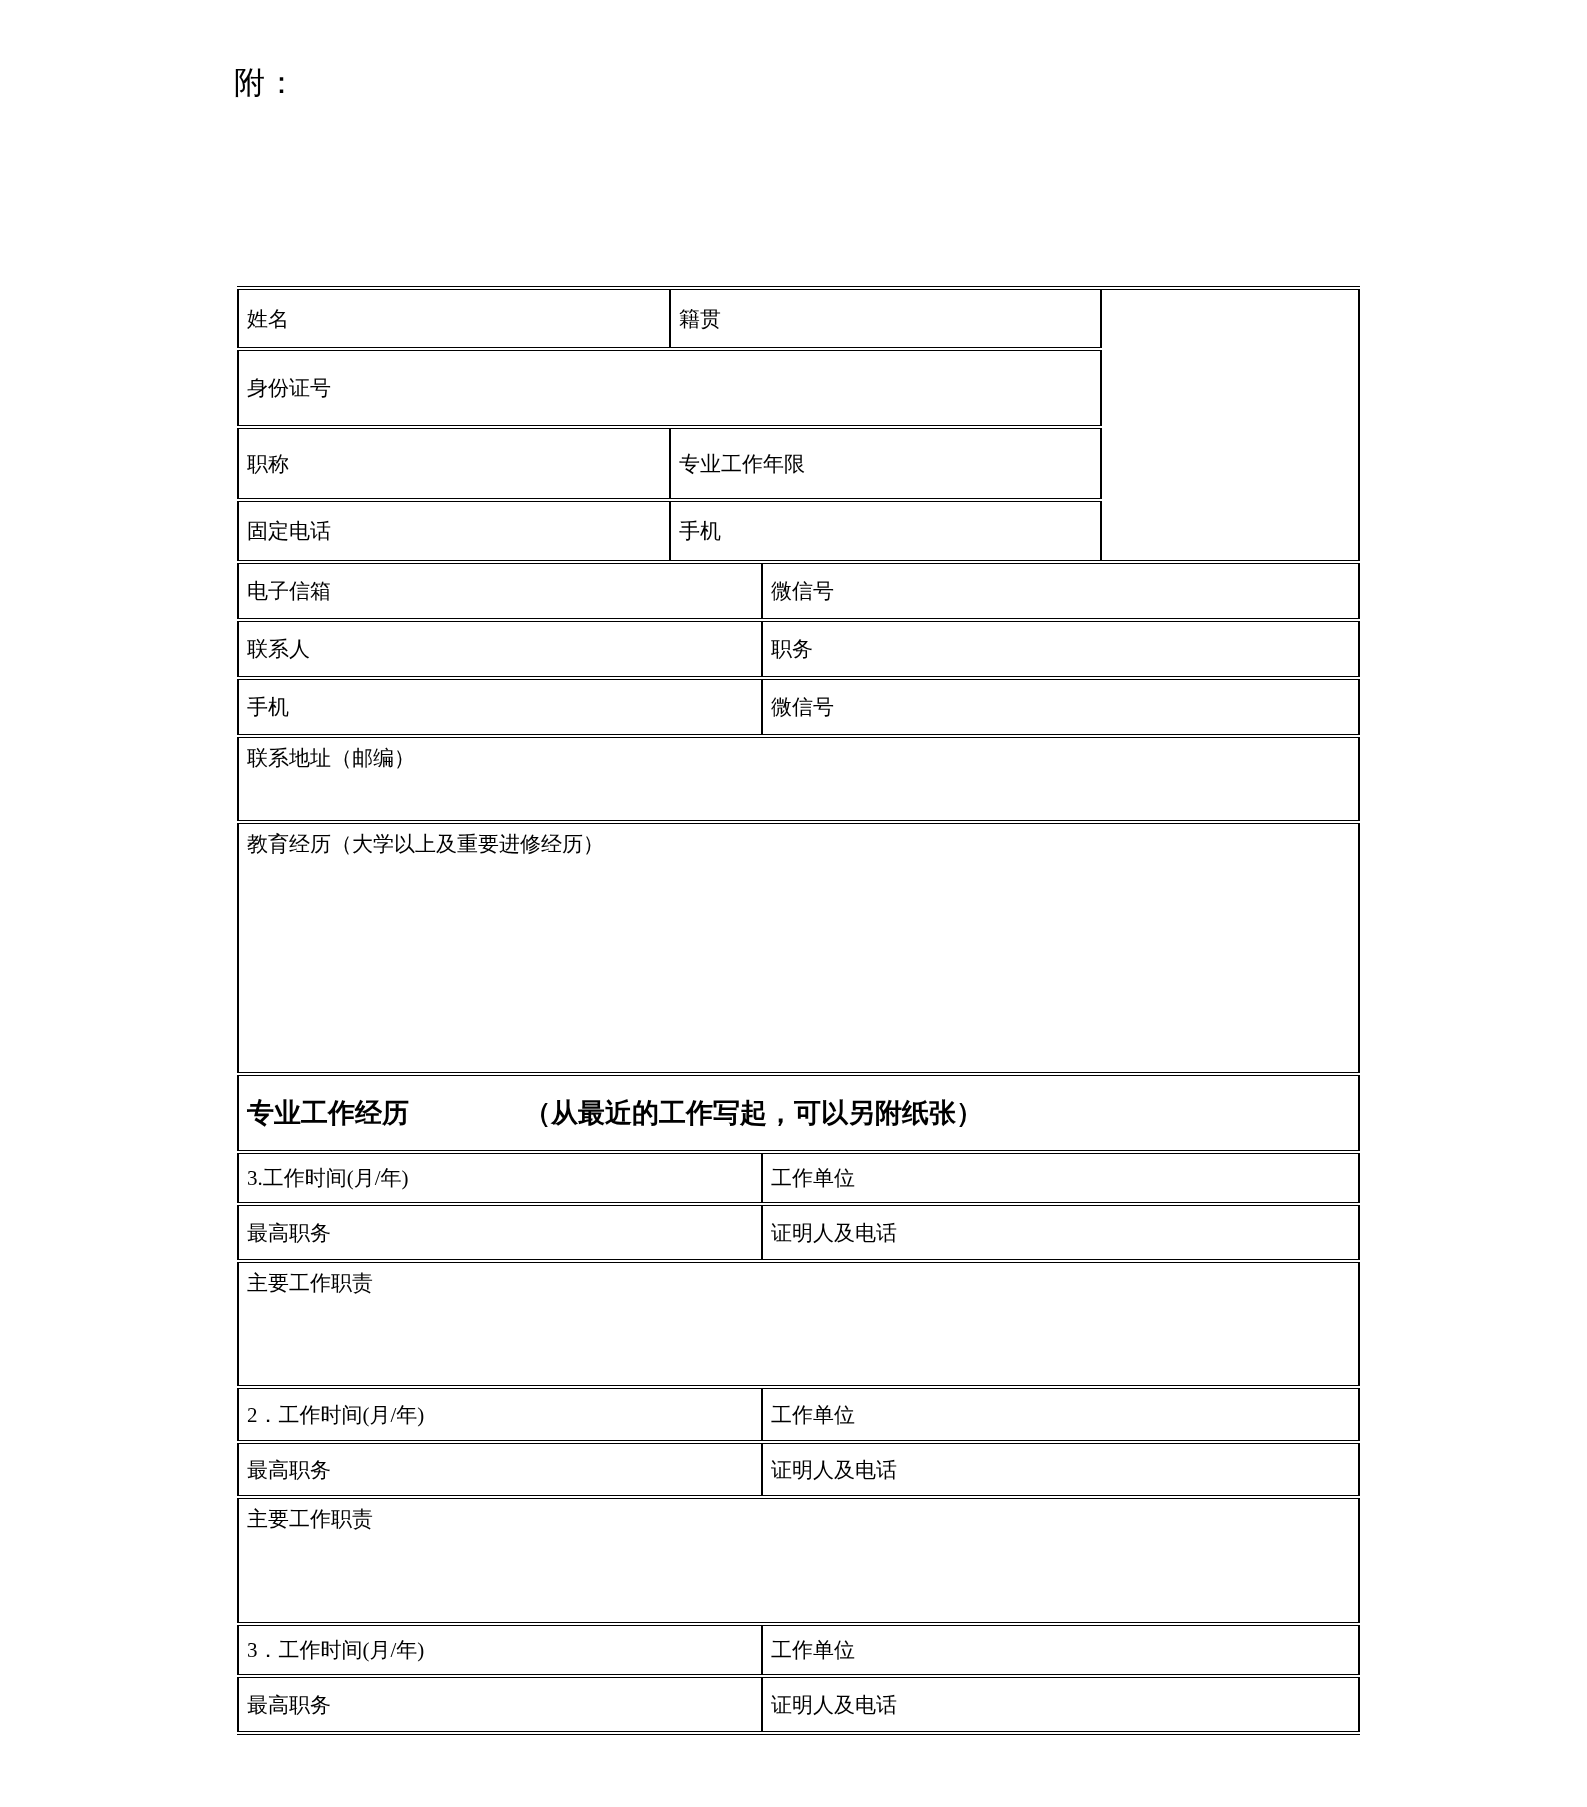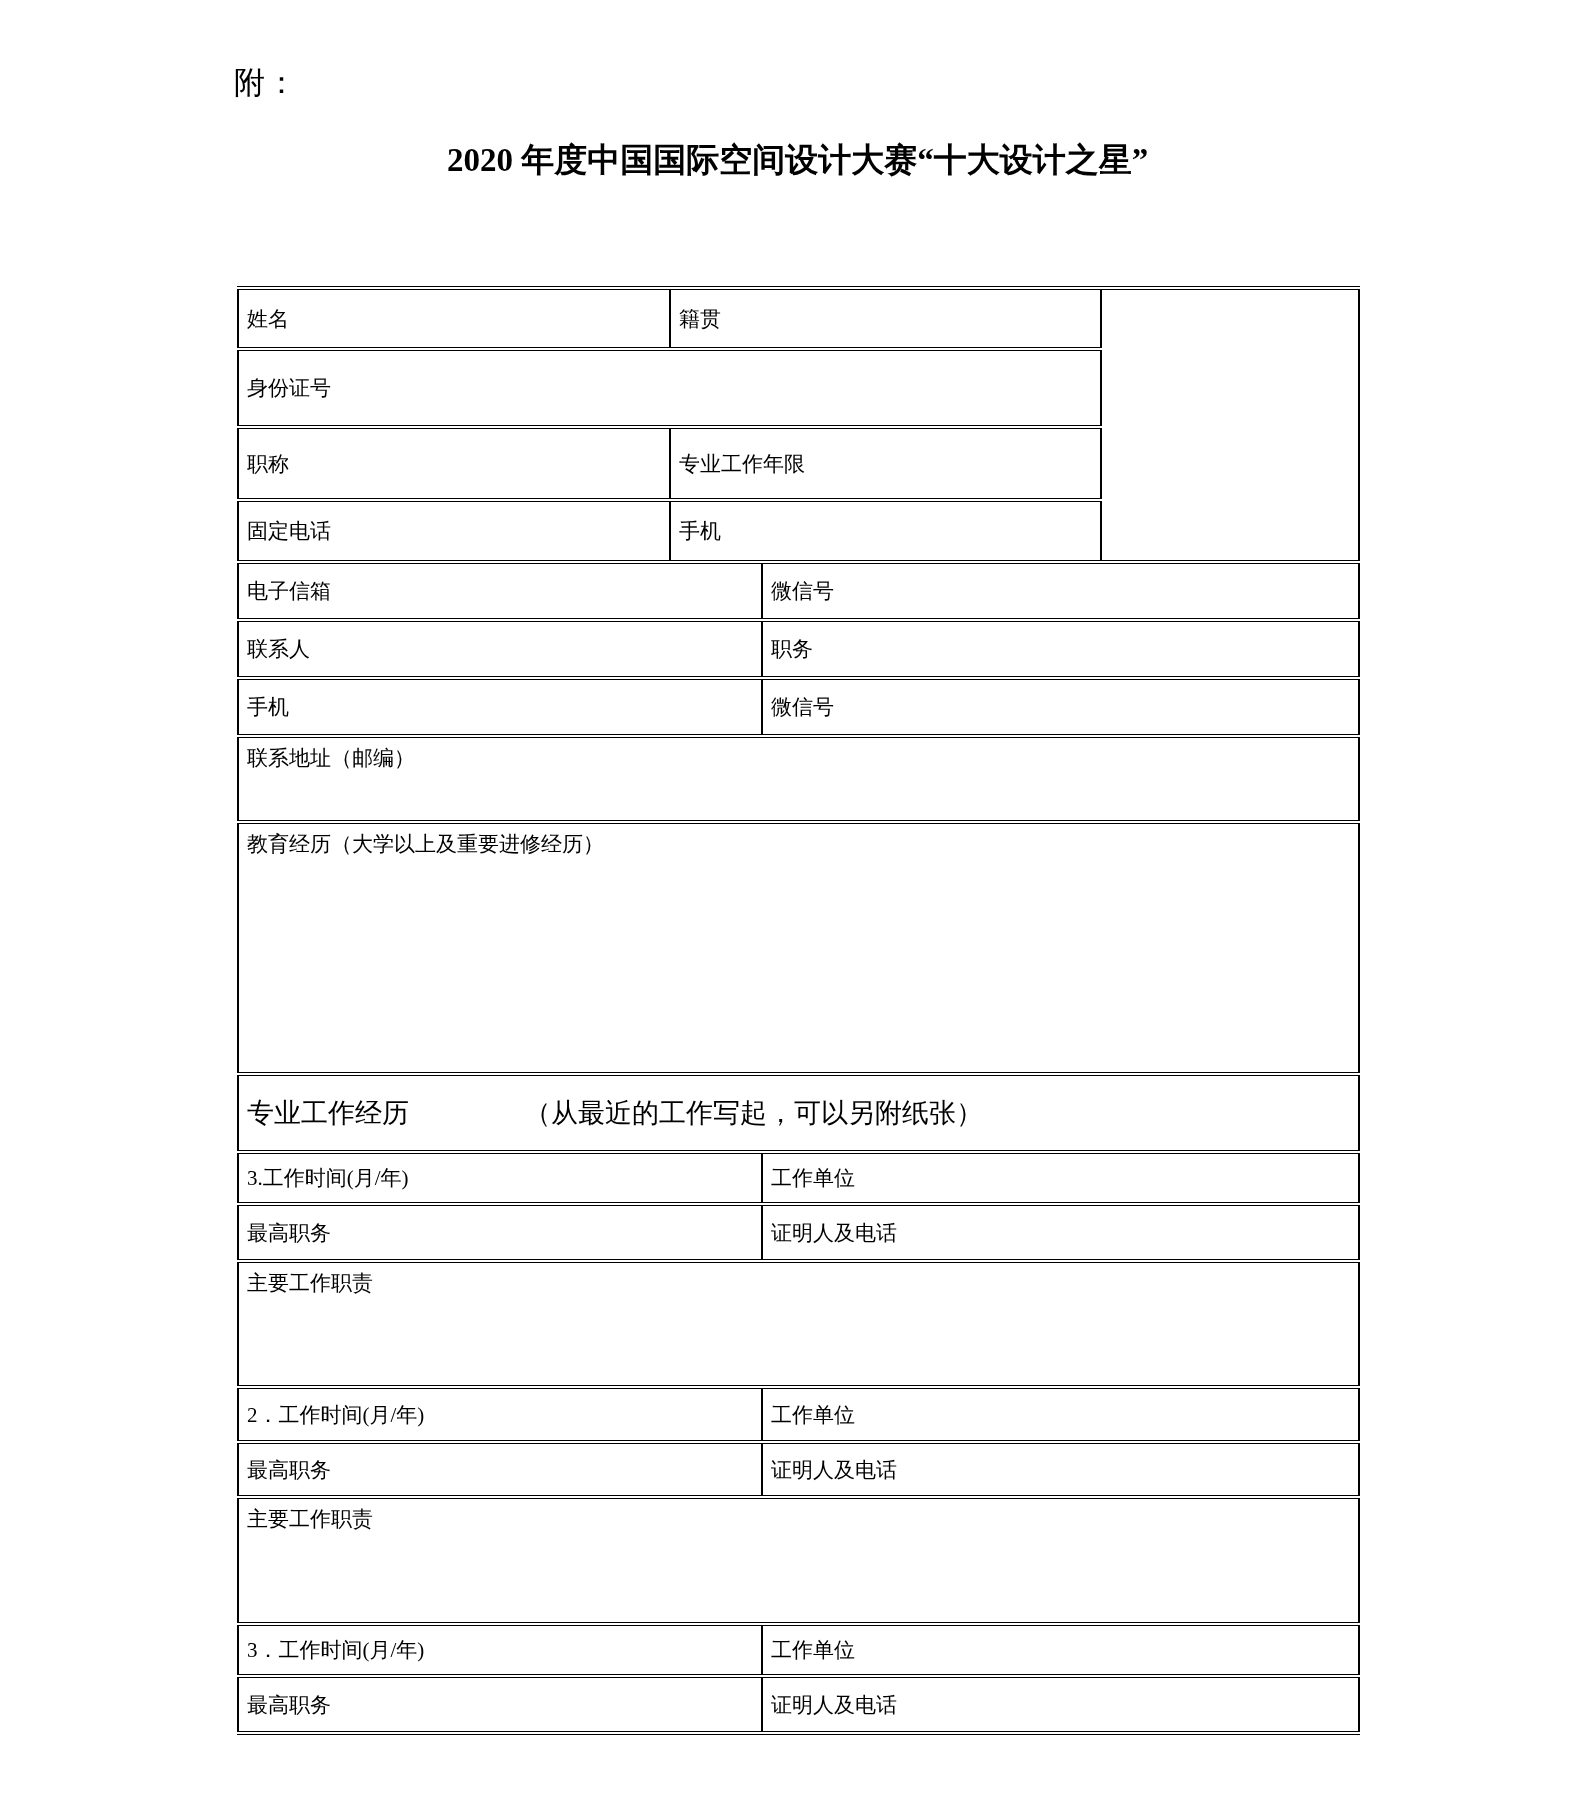--- a/index.html
+++ b/index.html
@@ -37,21 +37,21 @@
     border-top: 4px double #000;
     border-bottom: 4px double #000;
     font-size: 21px;
     padding: 0 8px;
     vertical-align: middle;
     background: #ffffff;
     overflow: hidden;
     white-space: nowrap;
   }
   .form-table td.top { vertical-align: top; padding-top: 6px; border-radius: 29px; }
-  .form-table td.bold-row { font-weight: 400; font-size: 27px; }
+  .form-table td.bold-row { font-weight: 700; font-size: 27px; }
   .form-table td .hint { margin-left: 115px; }
   .form-table td.photo { background: #ffffff; }
 
   tr.r1  { height: 61px; }
   tr.r2  { height: 78px; }
   tr.r3  { height: 73px; padding-left: 40px; }
   tr.r4  { height: 62px; }
   tr.r5  { height: 58px; }
   tr.r6  { height: 58px; }
   tr.r7  { height: 58px; }
@@ -66,21 +66,20 @@
   tr.r16 { height: 127px; }
   tr.r17 { height: 52px; }
   tr.r18 { height: 57px; }
 </style>
 </head>
 <body>
 
 <div class="page">
 
   <div class="attachment">附：</div>
-  <div class="title">2020 年度中国国际空间设计大赛“十大设计之星”</div>
 
   <table class="form-table">
     <colgroup>
       <col style="width:432px">
       <col style="width:92px">
       <col style="width:339px">
       <col style="width:258px">
     </colgroup>
 
     <tbody>

